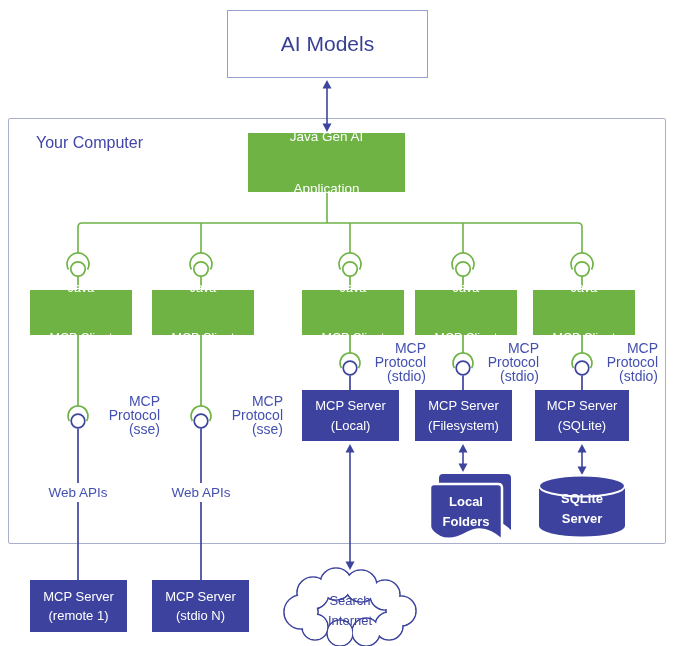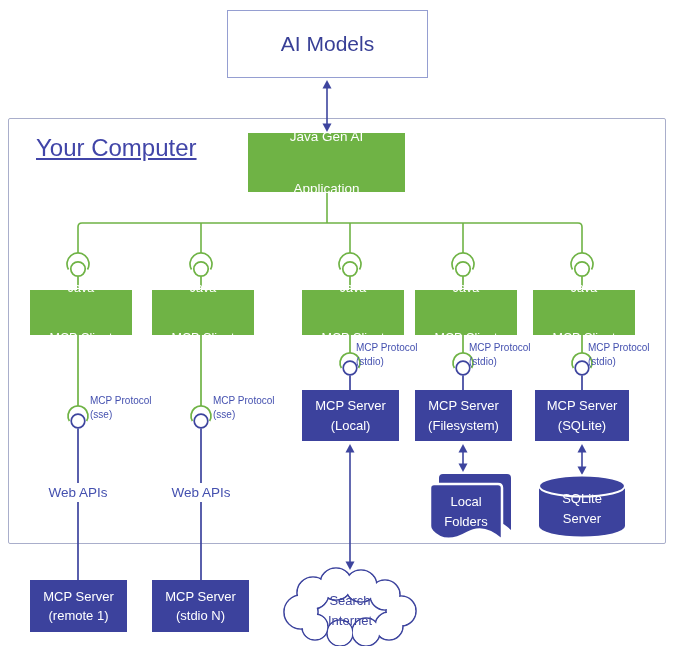--- a/index.html
+++ b/index.html
@@ -11,28 +11,28 @@
         align-items:center;justify-content:center;text-align:right;box-sizing:border-box;}
   .green-box{background:#6fb345;color:#ffffff;gap:32px;}
   .blue-box{background:#3c429d;color:#ffffff;}
   .client-box{width:102px;height:45px;top:290px;font-size:12.5px;line-height:18px;}
   .server-box{top:390px;height:51px;font-size:13px;line-height:19.5px;}
   .remote-box{top:580px;height:52px;width:97px;font-size:13px;line-height:19.5px;}
   .outline-box{border:1.5px solid #a9aecb;background:transparent;z-index:0;border-radius:2px;}
   .ai-box{left:227px;top:10px;width:201px;height:68px;border:1.4px solid #959ed1;
           background:#ffffff;color:#383f96;font-size:21px;z-index:2;}
   .app-box{left:248px;top:133px;width:157px;height:59px;font-size:13.5px;line-height:19.5px;}
-  .heading{color:#4145a8;font-size:24px;z-index:2;text-decoration:underline;}
-  .proto-label{width:70px;color:#4450af;font-size:10px;line-height:14px;
-               text-align:left;z-index:2;}
+  .heading{color:#4145a8;font-size:16px;z-index:2;}
+  .proto-label{width:70px;color:#4450af;font-size:14px;line-height:14px;
+               text-align:right;z-index:2;}
   .webapis-label{width:76px;color:#4450af;font-size:13.5px;line-height:17px;
                  text-align:center;background:#ffffff;z-index:2;padding:1px 0;}
   .shape-label{z-index:3;display:flex;flex-direction:column;align-items:center;
                justify-content:center;text-align:center;position:absolute;}
-  .white-txt{color:#ffffff;font-size:13px;line-height:19.5px;}
+  .white-txt{color:#ffffff;font-size:13px;line-height:19.5px;font-weight:bold;}
   .cloud-txt{color:#3d449e;font-size:13px;line-height:19.5px;}
 </style>
 </head>
 <body>
 
 <div class="abs outline-box" style="left:8px;top:118px;width:656px;height:424px;"></div>
 
 <svg class="layer" width="673" height="646" viewBox="0 0 673 646">
 
   <g stroke="#3d449e" stroke-width="1.6" fill="#3d449e">

